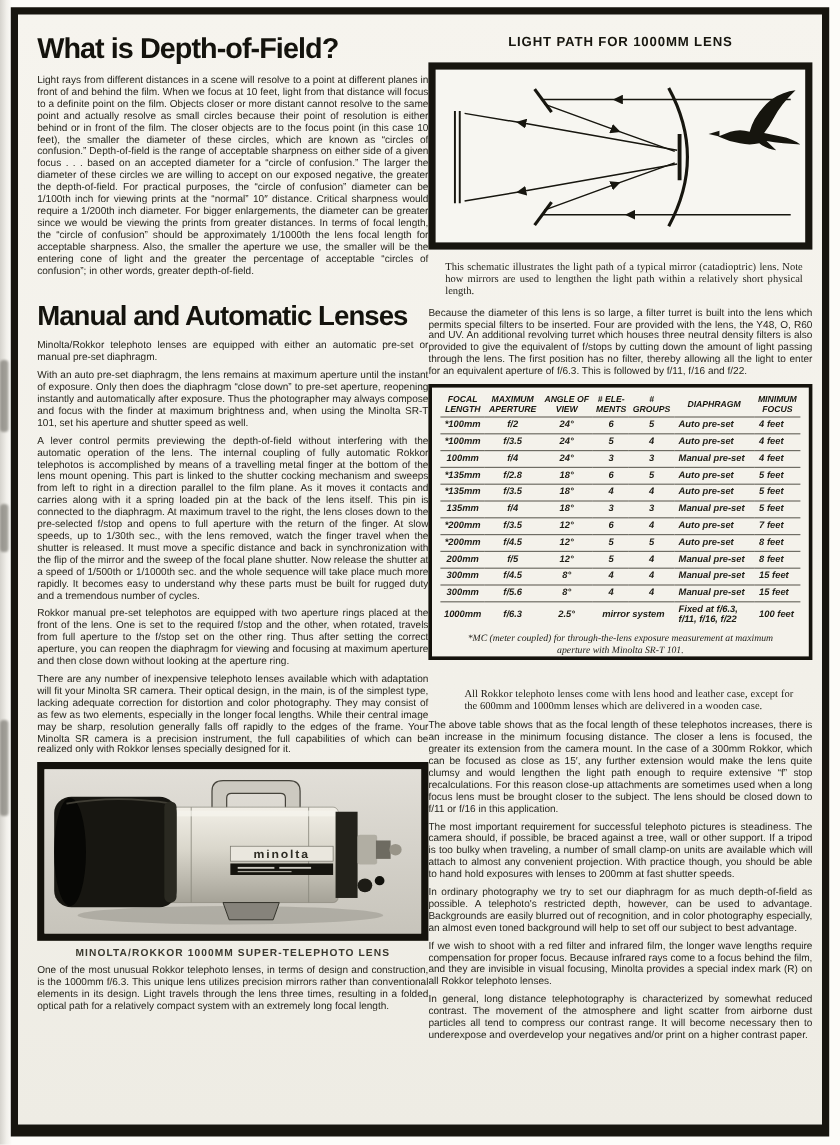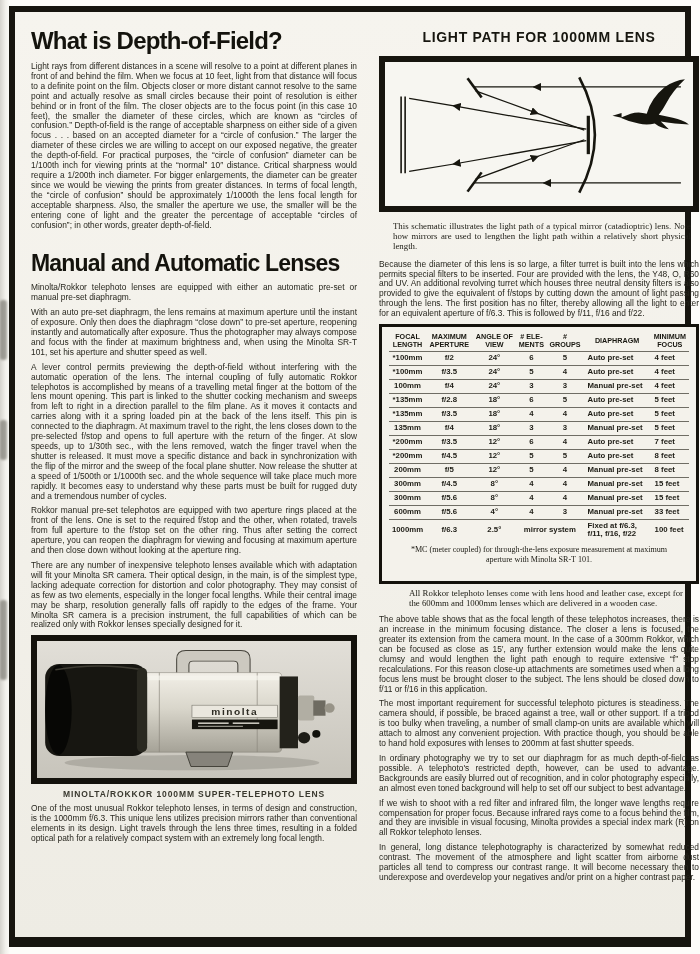--- a/index.html
+++ b/index.html
@@ -15,55 +15,56 @@
     position:absolute; left:0; top:0; bottom:0; width:10px;
     background:linear-gradient(90deg, #b5b2aa 0%, #e8e6df 55%, #fdfcf9 100%);
     opacity:.55;
   }
   .smudge { position:absolute; left:0; width:7px; background:#55534b; opacity:.5; border-radius:3px; filter:blur(1px); }
   .frame {
     position:absolute; left:9px; top:6px; right:9px; bottom:7px;
     border:6px solid #17150f; border-bottom-width:10px;
     background:linear-gradient(180deg,#f6f4ee 0%, #f2f0e9 60%, #eeece4 100%);
   }
-  .content { display:flex; gap:22px; padding:6px 9px 4px 16px; height:100%; }
+  .content { display:flex; gap:0; padding:6px 9px 4px 16px; height:100%; }
   .col-left  { width:326px; flex:none; }
   .col-right { width:320px; flex:none; }
 
   h1.head {
     font-size:24px; font-weight:bold; letter-spacing:-0.8px;
     color:#14130d; margin:9px 0 7px;
   }
   h2.head {
     font-size:23px; font-weight:bold; letter-spacing:-0.8px;
     color:#14130d; margin:20px 0 6px;
   }
   p.body {
     font-size:8.4px; line-height:9.9px; text-align:justify;
     margin-bottom:5px; color:#28271f;
   }
   .serif { font-family:"Liberation Serif", serif; }
 
   .diag-title {
-    text-align:center; font-weight:bold; font-size:14px;
+    text-align:center; font-weight:bold; font-size:11px;
     letter-spacing:.7px; color:#17160f; margin:11px 0 11px;
   }
   .diag-frame {
     border:6px solid #17150f; height:156px; background:#f7f6f1;
     margin-bottom:9px;
   }
   .diag-frame svg { width:100%; height:100%; display:block; }
   .diag-caption {
     font-size:8.8px; line-height:10.2px; text-align:justify;
     margin:0 8px 8px 14px; color:#22211a;
   }
 
   .spec-table-wrap {
-    border:3px solid #14120c; margin:4px 0 4px; padding:3px 7px 16px;
+    border:3px solid #14120c; margin:4px 0 23px; padding:3px 7px 0;
     background:#f4f2eb;
+    font-style:italic;
   }
   table.spec { width:100%; border-collapse:collapse; }
   table.spec th {
     font-size:7.2px; line-height:8px; white-space:pre-line;
     padding:3px 1px 2px; color:#17160f; text-align:center;
   }
   table.spec td {
     font-size:7.8px; line-height:8.6px; border-top:1px solid #6f6d64;
     padding:2.2px 1px; white-space:pre-line; color:#1d1c15; font-weight:bold;
   }
@@ -321,29 +322,20 @@
               <tr>
                 <td class="c">300mm</td>
                 <td class="c">f/5.6</td>
                 <td class="c">8°</td>
                 <td class="c">4</td>
                 <td class="c">4</td>
                 <td class="l">Manual pre-set</td>
                 <td class="l">15 feet</td>
               </tr>
               <tr>
-                <td class="c">600mm</td>
-                <td class="c">f/5.6</td>
-                <td class="c">4°</td>
-                <td class="c">4</td>
-                <td class="c">3</td>
-                <td class="l">Manual pre-set</td>
-                <td class="l">33 feet</td>
-              </tr>
-              <tr>
                 <td class="c">1000mm</td>
                 <td class="c">f/6.3</td>
                 <td class="c">2.5°</td>
                 <td colspan="2" class="c">mirror system</td>
                 <td class="l">Fixed at f/6.3,
 f/11, f/16, f/22</td>
                 <td class="l">100 feet</td>
               </tr>
             </tbody>
         </table>

